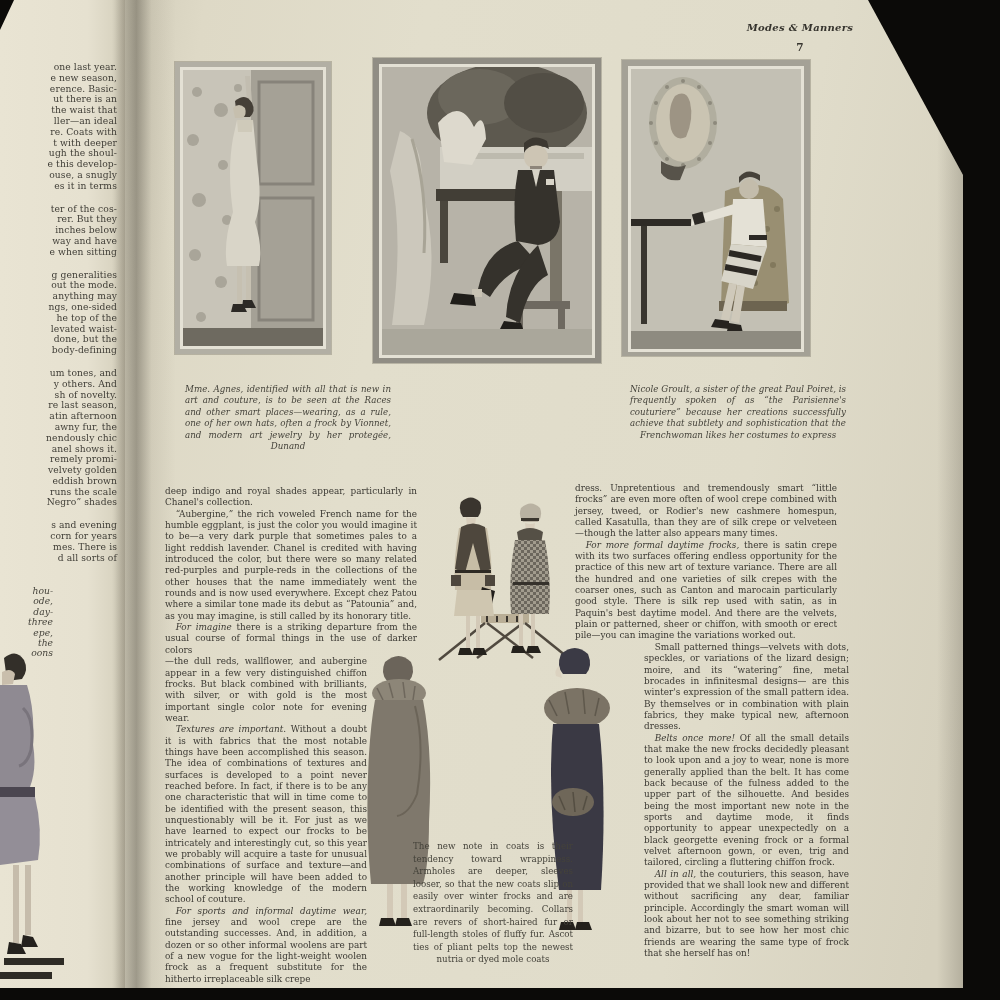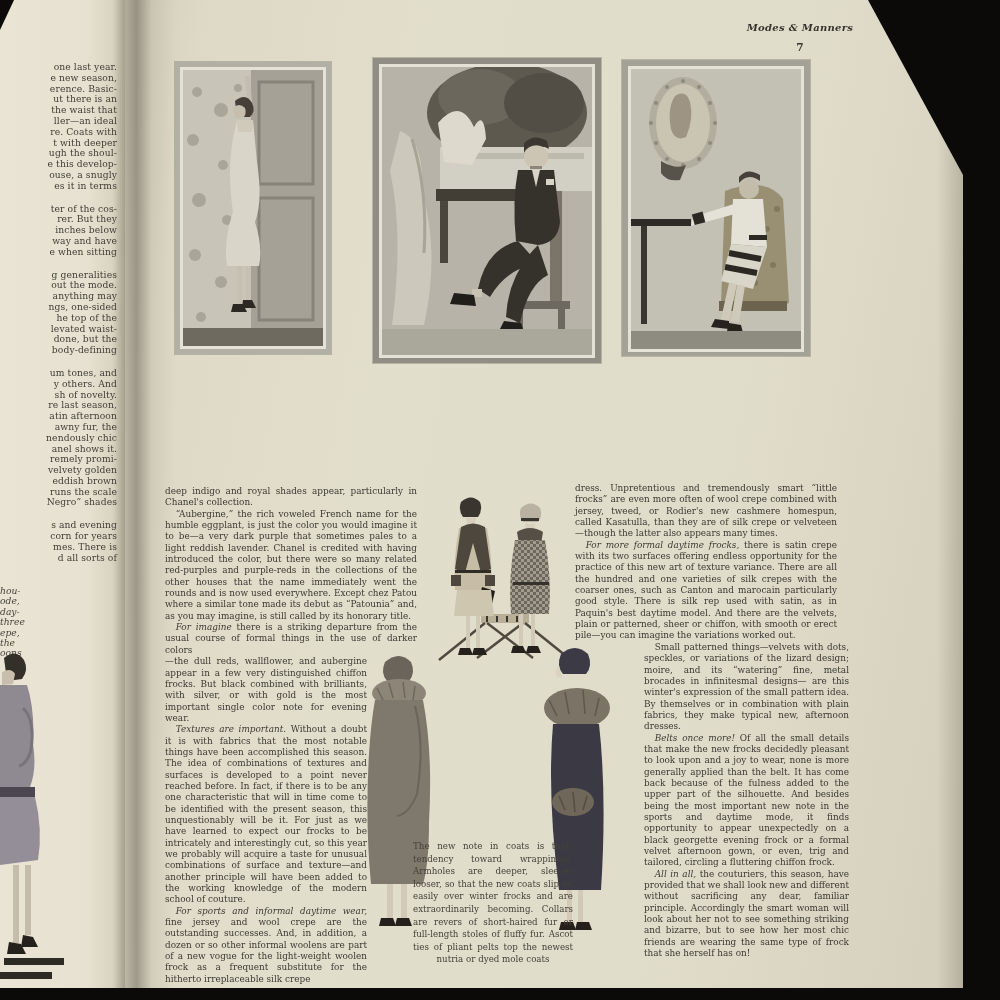--- a/index.html
+++ b/index.html
@@ -27,22 +27,22 @@
     position:absolute;left:0;top:0;width:0;height:0;z-index:5;
     border-top:30px solid #0b0a08;border-right:14px solid transparent;
   }
   
   .lp-lines{
     position:absolute;top:62px;left:0;right:8px;text-align:right;
     font-size:9.2px;line-height:10.8px;letter-spacing:.1px;color:#403e37;
   }
   .lp-lines .gap-before{margin-top:12px;}
   .lp-italic{
-    position:absolute;top:586px;left:0;width:46px;
-    font-style:italic;font-size:9.2px;line-height:10.4px;color:#45433b;
+    position:absolute;top:586px;left:0;width:46px;text-align:right;
+    font-style:italic;font-size:9.2px;line-height:10.4px;color:#45433b;padding-left:7px;
   }
   .lp-illustration{position:absolute;left:0;top:648px;width:70px;height:352px;}
   
   .masthead{
     position:absolute;top:22px;left:590px;width:170px;text-align:center;
     font-style:italic;font-weight:bold;font-size:10px;color:#36342e;letter-spacing:.3px;
   }
   .folio{
     position:absolute;top:41px;left:650px;width:50px;text-align:center;
     font-weight:bold;font-size:10.5px;color:#36342e;
@@ -276,20 +276,22 @@
         <line x1="94" y1="198" x2="126" y2="204"></line>
       </g>
       <path d="M98 214 L106 215 L98 252 L90 250 Z" fill="#cfc9ba"></path>
       <path d="M106 216 L114 217 L108 254 L100 252 Z" fill="#cfc9ba"></path>
       <path d="M84 250 l14 2 l0 8 l-18 -2 Z" fill="#26231f"></path>
       <path d="M98 254 l12 2 l2 8 l-16 -2 Z" fill="#26231f"></path>
       <rect x="0" y="262" width="170" height="18" fill="#8e8b80"></rect>
     </svg>
   </div>
 
+  <div class="photo-caption cap-1">Mme. Agnes, identified with all that is new in art and couture, is to be seen at the Races and other smart places—wearing, as a rule, one of her own hats, often a frock by Vionnet, and modern art jewelry by her protegée, Dunand</div>
+  <div class="photo-caption cap-3">Nicole Groult, a sister of the great Paul Poiret, is frequently spoken of as “the Parisienne's couturiere” because her creations successfully achieve that subtlety and sophistication that the Frenchwoman likes her costumes to express</div>
 
   <div class="col col-left">
     <div>
         <div class="para">deep indigo and royal shades appear, particularly in Chanel's collection.</div>
         <div class="para">“Aubergine,” the rich voweled French name for the humble eggplant, is just the color you would imagine it to be—a very dark purple that sometimes pales to a light reddish lavender. Chanel is credited with having introduced the color, but there were so many related red-purples and purple-reds in the collections of the other houses that the name immediately went the rounds and is now used everywhere. Except chez Patou where a similar tone made its debut as “Patounia” and, as you may imagine, is still called by its honorary title.</div>
         <div class="para"><span class="lead-italic">For imagine </span>there is a striking departure from the usual course of formal things in the use of darker colors</div>
       </div>
     <div class="block-narrow-left">
         <div class="para">—the dull reds, wallflower, and aubergine appear in a few very distinguished chiffon frocks. But black combined with brilliants, with silver, or with gold is the most important single color note for evening wear.</div>
         <div class="para"><span class="lead-italic">Textures are important. </span>Without a doubt it is with fabrics that the most notable things have been accomplished this season. The idea of combinations of textures and surfaces is developed to a point never reached before. In fact, if there is to be any one characteristic that will in time come to be identified with the present season, this unquestionably will be it. For just as we have learned to expect our frocks to be intricately and interestingly cut, so this year we probably will acquire a taste for unusual combinations of surface and texture—and another principle will have been added to the working knowledge of the modern school of couture.</div>

